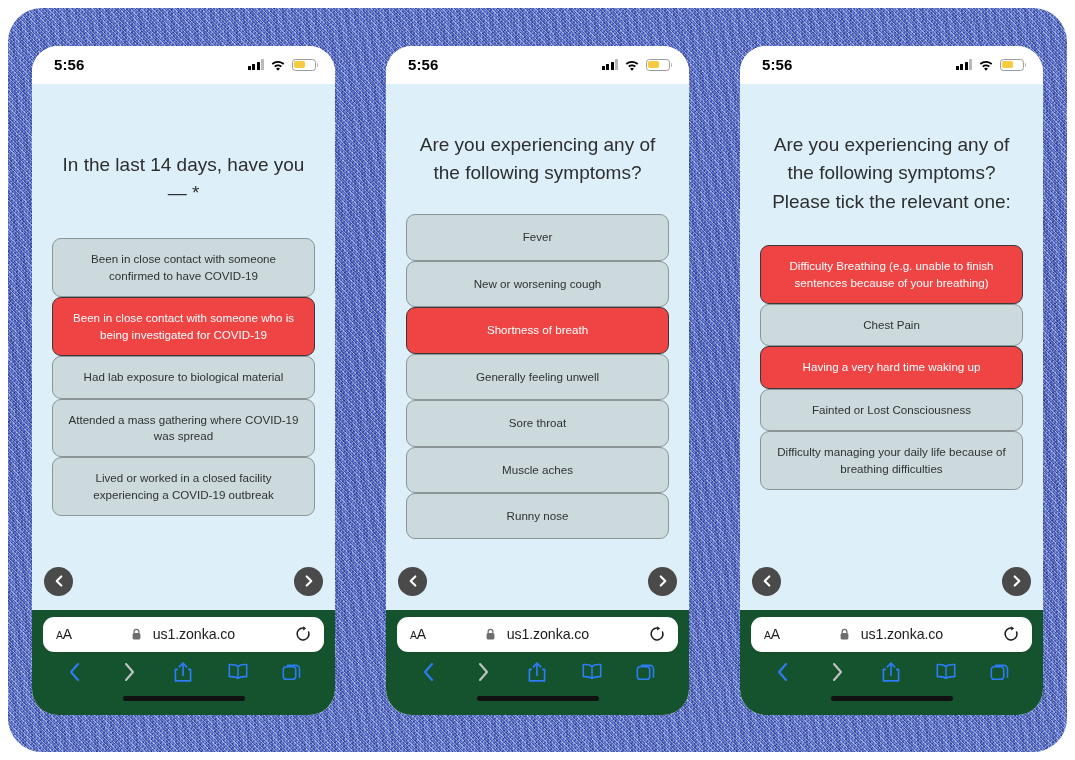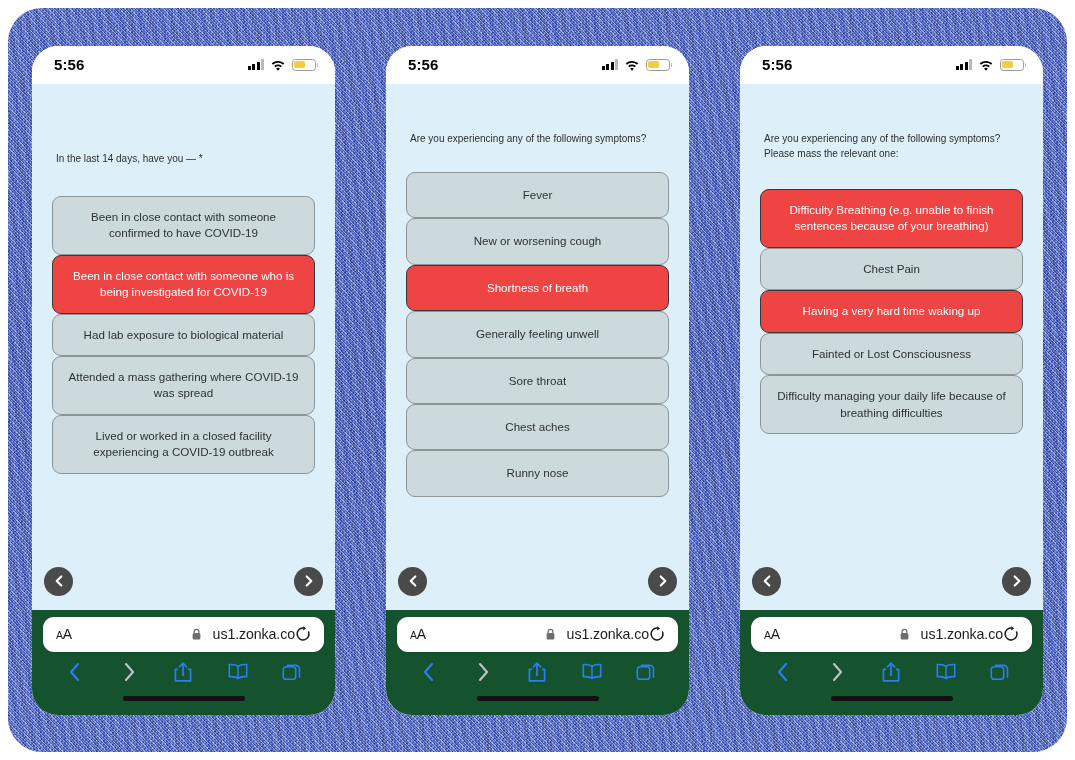--- a/index.html
+++ b/index.html
@@ -124,24 +124,24 @@
   }
 
   .page-inner {
     padding: 0 20px;
     height: 100%;
     display: flex;
     flex-direction: column;
   }
 
   .question {
-    font-size: 10px;
+    font-size: 19px;
     line-height: 1.52;
     color: #2e2e2e;
-    text-align: left;
+    text-align: center;
     padding: 0 4px;
     flex: none;
   }
   .q-pad-1 { margin-top: 67px; margin-bottom: 30px; }
   .q-pad-2 { margin-top: 47px; margin-bottom: 26px; }
   .q-pad-3 { margin-top: 47px; margin-bottom: 28px; }
 
   .options {
     display: flex;
     flex-direction: column;
@@ -207,21 +207,21 @@
     color: #1c1c1e;
     flex: none;
     font-size: 14px;
     letter-spacing: -.3px;
   }
   .aa small { font-size: 10.5px; }
   .url-center {
     flex: 1;
     display: flex;
     align-items: center;
-    justify-content: flex-end;
+    justify-content: center;
     gap: 12px;
   }
   .url-text {
     font-size: 14.2px;
     color: #1c1c1e;
     letter-spacing: -.1px;
   }
   .ic-reload { flex: none; width: 16px; height: 16px; }
   .ic-lock { width: 9px; height: 12px; flex: none; }
 
@@ -379,21 +379,21 @@
       <div class="page">
         <div class="page-bg" style="background:#ddf0fa">
           <div class="page-inner">
             <div class="question q-pad-2">Are you experiencing any of the following symptoms?</div>
             <div class="options">
               <div class="opt unsel opt-2">Fever</div>
               <div class="opt unsel opt-2">New or worsening cough</div>
               <div class="opt sel opt-2">Shortness of breath</div>
               <div class="opt unsel opt-2">Generally feeling unwell</div>
               <div class="opt unsel opt-2">Sore throat</div>
-              <div class="opt unsel opt-2">Chest aches</div>
+              <div class="opt unsel opt-2">Muscle aches</div>
               <div class="opt unsel opt-2">Runny nose</div>
             </div>
           </div>
         </div>
         <div class="nav-arrow nav-prev">
           <svg class="" width="16" height="16" viewBox="0 0 16 16">
             <path d="M10.3 3.4 5.7 8l4.6 4.6" fill="none" stroke="#fff" stroke-width="2.1" stroke-linecap="round" stroke-linejoin="round"></path>
           </svg>
         </div>
         <div class="nav-arrow nav-next">
@@ -473,21 +473,21 @@
             <path d="M8 9.6c.8 0 1.5.3 2.1.8L8 12.6 5.9 10.4c.6-.5 1.3-.8 2.1-.8z" fill="#000"></path>
           </svg>
           <div class="ic-batt">
             <span></span>
           </div>
         </div>
       </div>
       <div class="page">
         <div class="page-bg" style="background:#ddf0fa">
           <div class="page-inner">
-            <div class="question q-pad-3">Are you experiencing any of the following symptoms? Please mass the relevant one:</div>
+            <div class="question q-pad-3">Are you experiencing any of the following symptoms? Please tick the relevant one:</div>
             <div class="options">
               <div class="opt sel">Difficulty Breathing (e.g. unable to finish sentences because of your breathing)</div>
               <div class="opt unsel">Chest Pain</div>
               <div class="opt sel">Having a very hard time waking up</div>
               <div class="opt unsel">Fainted or Lost Consciousness</div>
               <div class="opt unsel">Difficulty managing your daily life because of breathing difficulties</div>
             </div>
           </div>
         </div>
         <div class="nav-arrow nav-prev">

